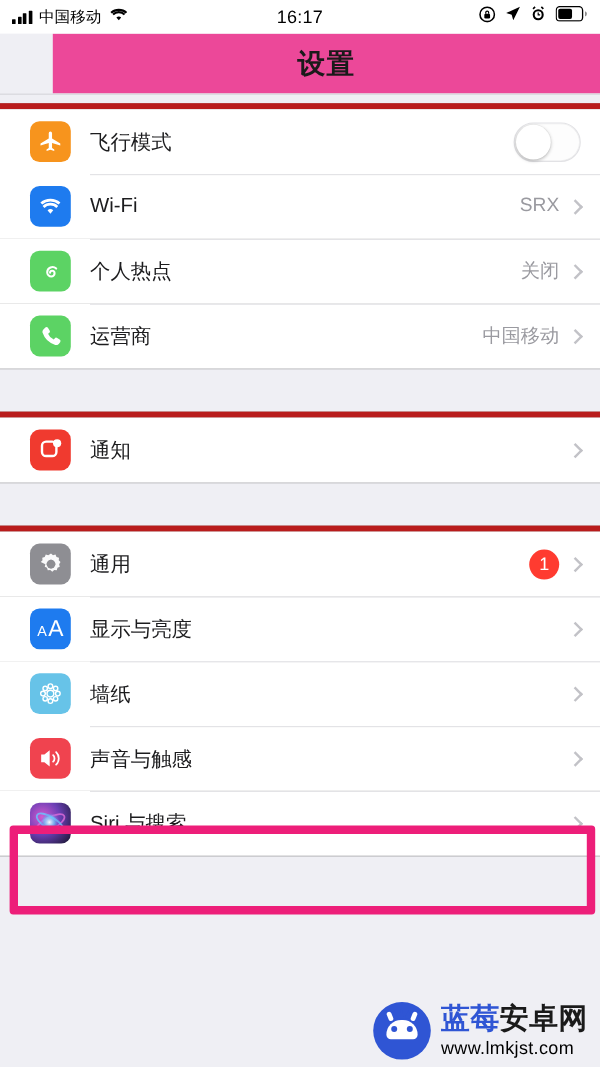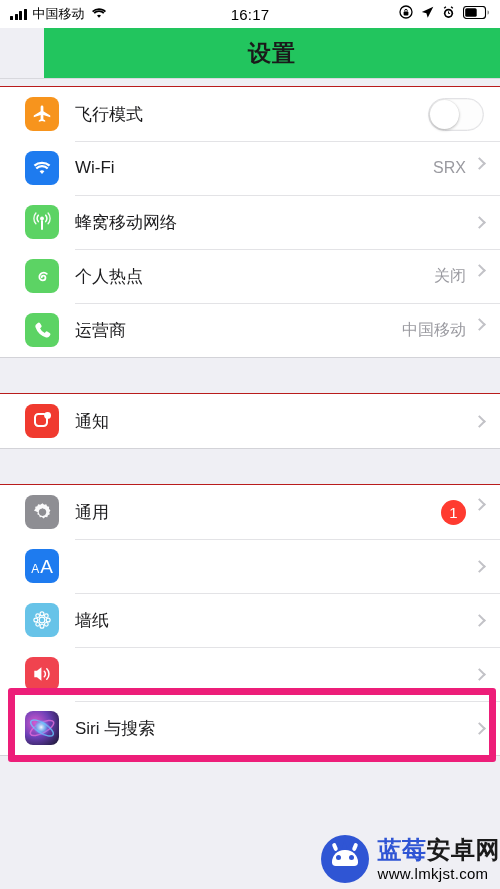--- a/index.html
+++ b/index.html
@@ -37,35 +37,35 @@
   .bars i { width:3px; background:#000; border-radius:.5px; display:block; }
   .bars i:nth-child(1){height:4px;}
   .bars i:nth-child(2){height:6px;}
   .bars i:nth-child(3){height:8.5px;}
   .bars i:nth-child(4){height:11px;}
   .carrier { font-size:13px; color:#000; font-weight:500; }
 
   
   .navbar {
     height:50px;
-    background:#22c55e;
+    background:#ec4899;
     display:flex;
     align-items:center;
     justify-content:center;
     margin-left:44px;
   }
   .navbar h1 { font-size:23px; font-weight:bold; color:#1a1a1a; letter-spacing:1px; }
 
   
   .scroll { position:relative; }
   .gap { height:35px; background:#EFEFF4; }
   .gap.top { height:8px; border-top:1px solid #d8d8dd; }
   .group {
     background:#a3a3a3;
-    border-top:1px solid #b91c1c;
+    border-top:5px solid #b91c1c;
     border-bottom:1px solid #d3d3d8;
   }
   .row {
     height:54px;
     display:flex;
     align-items:center;
     padding-left:25px;
     padding-right:16px;
     position:relative;
     background:#fff;
@@ -87,21 +87,21 @@
   }
   .label {
     margin-left:16px;
     font-size:17px;
     color:#1c1c1e;
     white-space:nowrap;
   }
   .right {
     margin-left:auto;
     display:flex;
-    align-items:flex-start;
+    align-items:center;
     gap:9px;
   }
   .detail { font-size:16px; color:#9a9aa0; }
   .chev {
     width:9px; height:9px;
     border-right:2px solid #c2c2c7;
     border-top:2px solid #c2c2c7;
     transform:rotate(45deg);
     flex:0 0 auto;
   }
@@ -164,21 +164,21 @@
     height:74px;
     border:7px solid #ED1E79;
     border-radius:3px;
     pointer-events:none;
     z-index:30;
   }
 
   
   .watermark {
     position:absolute;
-    right:0;
+    right:10px;
     bottom:6px;
     display:flex;
     align-items:center;
     gap:9px;
     z-index:25;
   }
   .wm-logo {
     width:48px; height:48px;
     border-radius:50%;
     background:#2F55D4;
@@ -308,35 +308,20 @@
         </svg>
       </span>
       <span class="label">Wi-Fi</span>
       <span class="right">
         <span class="detail">SRX</span>
         <span class="chev"></span>
       </span>
     </div>
 
 
-    <div class="row">
-      <span class="ico ico-cell">
-        <svg width="24" height="24" viewBox="0 0 24 24">
-          <rect x="11" y="10" width="2" height="10" rx="1" fill="#fff"></rect>
-          <circle cx="12" cy="8.4" r="1.9" fill="#fff"></circle>
-          <path d="M8.3 5.2a5.3 5.3 0 000 6.4M15.7 5.2a5.3 5.3 0 010 6.4" stroke="#fff" stroke-width="1.5" fill="none" stroke-linecap="round"></path>
-          <path d="M5.9 3a8.3 8.3 0 000 10.8M18.1 3a8.3 8.3 0 010 10.8" stroke="#fff" stroke-width="1.4" fill="none" stroke-linecap="round" opacity=".9"></path>
-        </svg>
-      </span>
-      <span class="label">蜂窝移动网络</span>
-      <span class="right">
-        <span class="detail"></span>
-        <span class="chev"></span>
-      </span>
-    </div>
 
     <div class="row">
       <span class="ico ico-hotspot">
         <svg width="23" height="23" viewBox="0 0 24 24">
           <path fill="none" stroke="#fff" stroke-width="1.8" stroke-linecap="round" d="M16.5 9.2a4.6 4.6 0 00-7.8 3.3 3.6 3.6 0 003.6 3.6 2.8 2.8 0 002.8-2.8 2.2 2.2 0 00-2.2-2.2 1.7 1.7 0 00-1.7 1.7"></path>
         </svg>
       </span>
       <span class="label">个人热点</span>
       <span class="right">
         <span class="detail">关闭</span>
@@ -397,20 +382,21 @@
       </span>
     </div>
 
     <div class="row">
       <span class="ico ico-display">
         <span class="aa">
             <span class="s">A</span>
             <span class="b">A</span>
           </span>
       </span>
+      <span class="label">显示与亮度</span>
       <span class="right">
         <span class="chev"></span>
       </span>
     </div>
 
     <div class="row">
       <span class="ico ico-wallpaper">
         <svg width="26" height="26" viewBox="0 0 24 24">
           <g fill="none" stroke="#fff" stroke-width="1.1">
             <circle cx="12" cy="12" r="2.6"></circle>
@@ -431,20 +417,21 @@
       </span>
     </div>
 
     <div class="row">
       <span class="ico ico-sound">
         <svg width="24" height="24" viewBox="0 0 24 24">
           <path fill="#fff" d="M11.4 5.2L7 8.8H4.3v6.4H7l4.4 3.6z"></path>
           <path d="M14.3 9.3a3.8 3.8 0 010 5.4M16.8 6.8a7.3 7.3 0 010 10.4" stroke="#fff" stroke-width="1.5" fill="none" stroke-linecap="round"></path>
         </svg>
       </span>
+      <span class="label">声音与触感</span>
       <span class="right">
         <span class="chev"></span>
       </span>
     </div>
 
     <div class="row">
       <span class="ico ico-siri">
         <svg width="34" height="34" viewBox="0 0 34 34">
           <defs>
             <radialGradient id="sg" cx="45%" cy="45%" r="60%">

